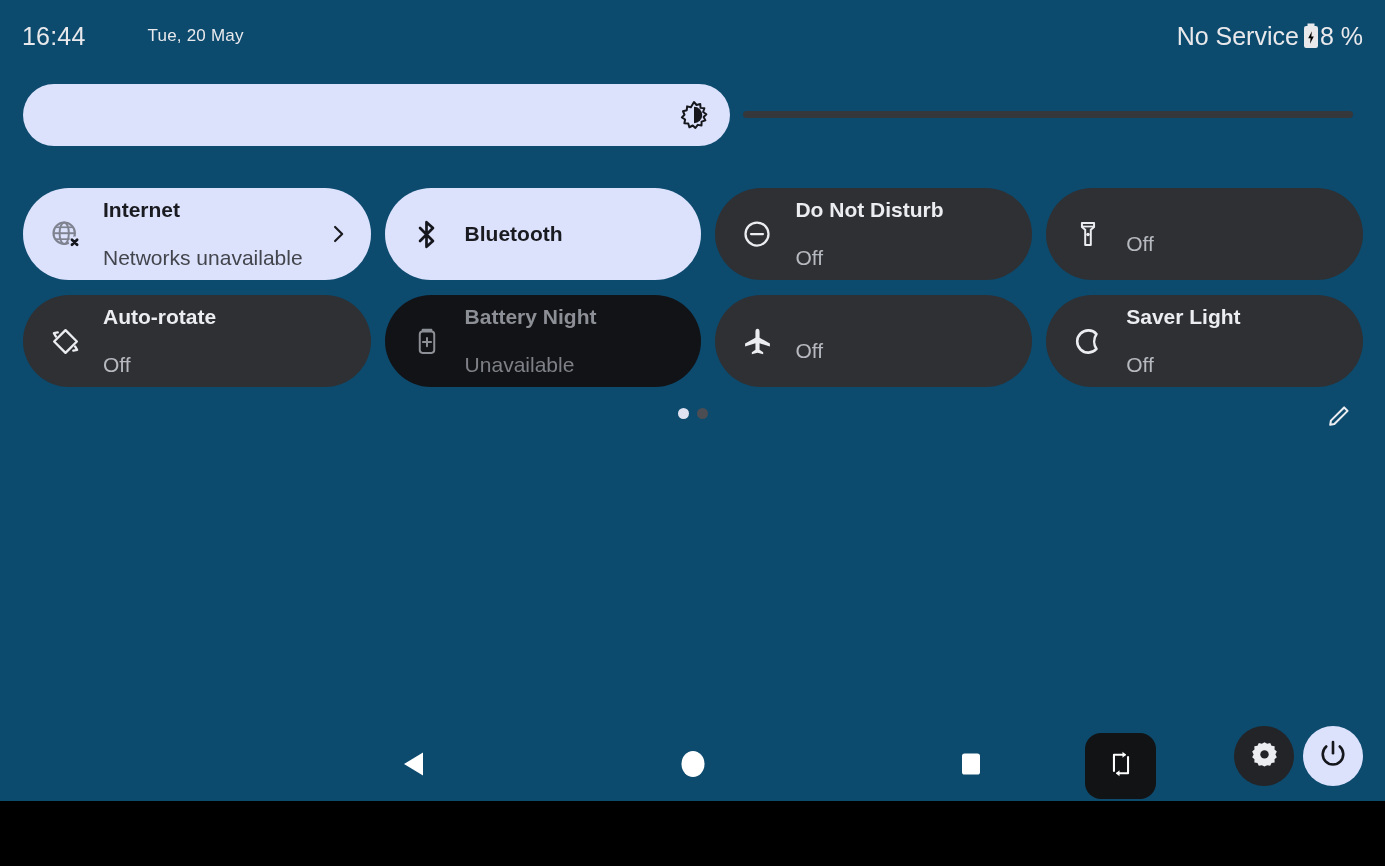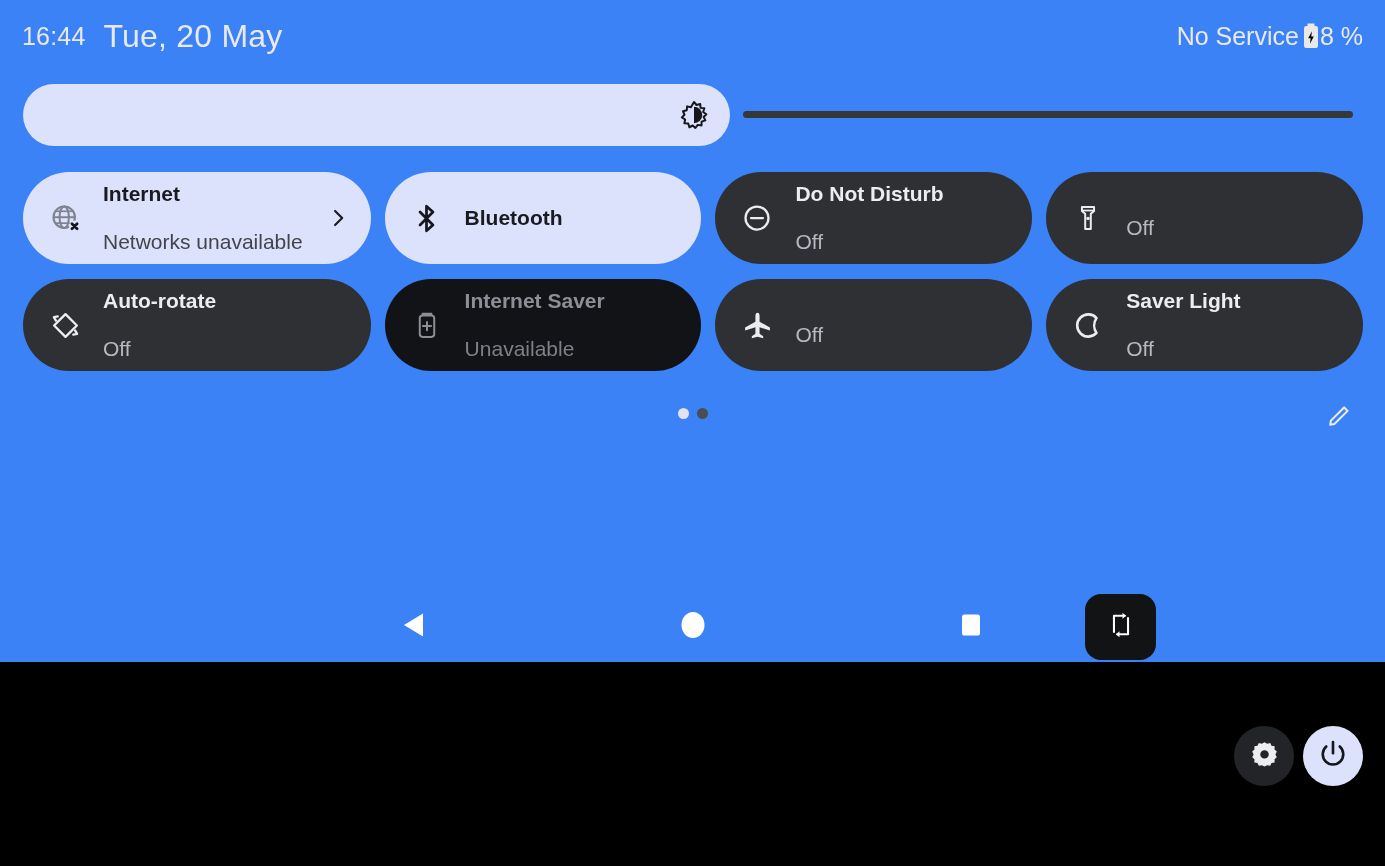--- a/index.html
+++ b/index.html
@@ -8,22 +8,22 @@
     width: 1385px;
     height: 866px;
     background: #000000;
     font-family: "Liberation Sans", sans-serif;
     overflow: hidden;
   }
 
   .screen {
     position: relative;
     width: 1385px;
-    height: 662px;
-    background: #3b82f6;
+    height: 801px;
+    background: #0c4a6e;
     padding-left: 20px;
   }
 
   
   .status-bar {
     position: absolute;
     top: 0; left: 0;
     width: 1385px;
     height: 72px;
     display: flex;
@@ -36,22 +36,23 @@
     align-items: center;
     gap: 18px;
   }
   .status-clock {
     color: #e9e9ec;
     font-size: 25px;
     letter-spacing: 0.2px;
   }
   .status-date {
     color: #e9e9ec;
-    font-size: 32px;
+    font-size: 17px;
     letter-spacing: 0.2px;
+    margin-left: 44px;
   }
   .status-right {
     display: flex;
     align-items: center;
     color: #e9e9ec;
     font-size: 25px;
   }
   .battery-icon {
     display: inline-flex;
     align-items: center;
@@ -85,21 +86,21 @@
     display: flex;
     align-items: center;
     justify-content: flex-end;
     padding-right: 21px;
   }
   .brightness-icon { display: flex; }
 
   
   .tiles {
     position: absolute;
-    top: 172px;
+    top: 188px;
     left: 23px;
     width: 1340px;
     display: grid;
     grid-template-columns: repeat(4, 1fr);
     grid-gap: 15px 14px;
   }
   .tile {
     height: 92px;
     border-radius: 46px;
     display: flex;
@@ -347,21 +348,21 @@
     <div class="tile disabled">
       <span class="tile-icon">
         <svg width="28" height="28" viewBox="0 0 24 24">
           <rect x="7.4" y="1.6" width="9.2" height="2.4" rx="0.8" fill="#8d8f96"></rect>
           <rect x="5.8" y="3.8" width="12.4" height="18.4" rx="2.4" fill="none" stroke="#8d8f96" stroke-width="1.7"></rect>
           <line x1="12" y1="9.4" x2="12" y2="16.4" stroke="#8d8f96" stroke-width="1.7" stroke-linecap="round"></line>
           <line x1="8.5" y1="12.9" x2="15.5" y2="12.9" stroke="#8d8f96" stroke-width="1.7" stroke-linecap="round"></line>
         </svg>
       </span>
       <span class="tile-text">
-        <span class="tile-title">Internet Saver</span>
+        <span class="tile-title">Battery Night</span>
         <span class="tile-sub">Unavailable</span>
       </span>
     </div>
 
     <div class="tile">
       <span class="tile-icon">
         <svg width="31" height="31" viewBox="0 0 24 24">
           <path d="M12 2.2 C13.0 2.2 13.6 3.2 13.6 4.6 V9.0 L21.6 13.6 V15.8 L13.6 13.4 V18.4 L16.4 20.4 V21.9 L12 20.8 L7.6 21.9 V20.4 L10.4 18.4 V13.4 L2.4 15.8 V13.6 L10.4 9.0 V4.6 C10.4 3.2 11.0 2.2 12 2.2 Z" fill="#ecedf0"></path>
         </svg>
       </span>

